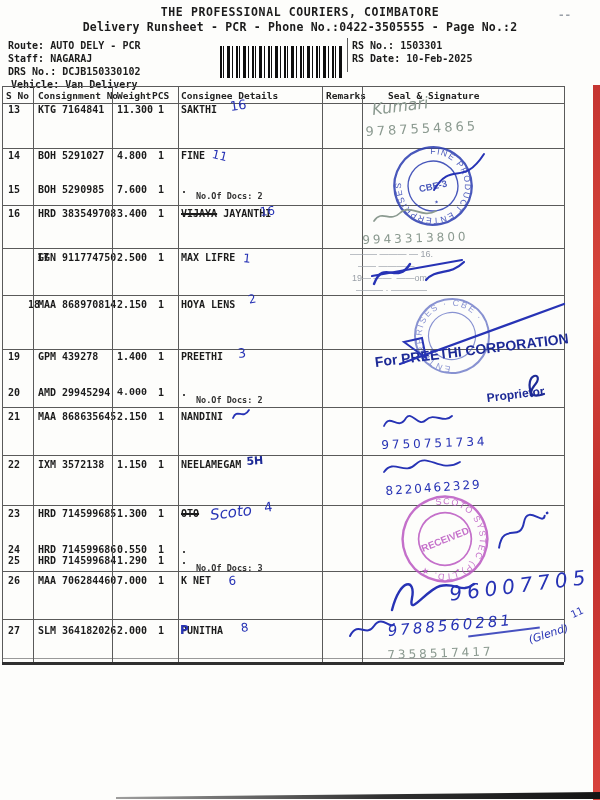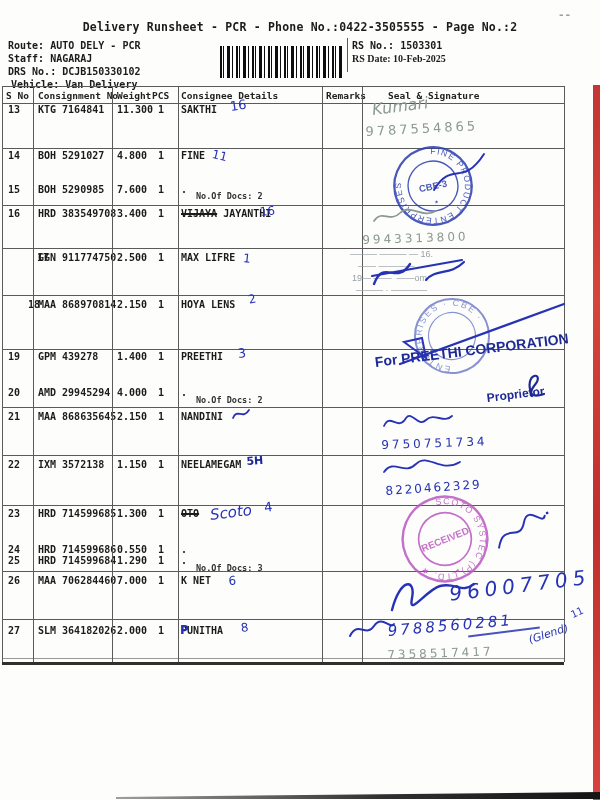--- a/index.html
+++ b/index.html
@@ -7,21 +7,21 @@
         font-family:"DejaVu Sans Mono",monospace;}
   .t{position:absolute;color:#1b1b1b;white-space:pre;}
   .title{top:5px;left:0;width:600px;text-align:center;font:700 11.5px "DejaVu Sans Mono",monospace;letter-spacing:.6px;}
   .subtitle{top:20px;left:0;width:600px;text-align:center;font:700 11.5px "DejaVu Sans Mono",monospace;letter-spacing:.2px;}
   .info{font:600 10px "DejaVu Sans Mono",monospace;}
   .i-route{top:40px;left:8px;}
   .i-staff{top:53px;left:8px;font-weight:700;}
   .i-drs{top:66px;left:8px;font-weight:700;}
   .i-veh{top:79px;left:11px;}
   .i-rsno{top:40px;left:352px;}
-  .i-rsdate{top:53px;left:352px;font-family:Liberation Serif, serif;}
+  .i-rsdate{top:53px;left:352px;}
   .corner{top:8px;left:558px;font:700 11px "DejaVu Sans Mono",monospace;color:#9aa0a8;}
   .barcode{position:absolute;left:220px;top:46px;width:122px;height:32px;
     background:repeating-linear-gradient(90deg,#0e0e0e 0 2px,#fff 2px 3px,#0e0e0e 3px 4px,#fff 4px 7px,#0e0e0e 7px 10px,#fff 10px 12px,#0e0e0e 12px 13px,#fff 13px 16px);}
   .vline{position:absolute;width:1px;background:#5a5a5a;}
   .hline{position:absolute;height:1px;background:#5a5a5a;}
   .rs-divider{left:347px;top:38px;height:34px;}
   .th{position:absolute;top:90px;font:700 9.5px "DejaVu Sans Mono",monospace;color:#222;white-space:pre;}
   .th-sno{left:6px}.th-cons{left:38px}.th-wt{left:117px}.th-pcs{left:152px}
   .th-cd{left:181px}.th-rem{left:326px}.th-seal{left:388px}
   .print{position:absolute;font:600 10px "DejaVu Sans Mono",monospace;color:#1b1b1b;white-space:pre;}
@@ -39,20 +39,21 @@
     background:linear-gradient(180deg,#c53531,#d6453b 30%,#c02f2c 60%,#d8423c);}
   .bottom-band{position:absolute;left:116px;top:792px;width:484px;height:7px;
     background:linear-gradient(90deg,rgba(80,80,80,.55),#303030 55%,#141414);
     clip-path:polygon(0 72%,100% 0,100% 100%,0 100%);}
 </style>
 </head>
 <body>
 
 <div class="page">
 
+  <div class="t title">THE PROFESSIONAL COURIERS, COIMBATORE</div>
   <div class="t subtitle">Delivery Runsheet - PCR - Phone No.:0422-3505555 - Page No.:2</div>
   <div class="t info i-route">Route: AUTO DELY - PCR</div>
   <div class="t info i-staff">Staff: NAGARAJ</div>
   <div class="t info i-drs">DRS No.: DCJB150330102</div>
   <div class="t info i-veh">Vehicle: Van Delivery</div>
   <div class="barcode"></div>
   <div class="vline rs-divider"></div>
   <div class="t info i-rsno">RS No.: 1503301</div>
   <div class="t info i-rsdate">RS Date: 10-Feb-2025</div>
   <div class="t corner">--</div>
@@ -96,21 +97,21 @@
       <div class="print" style="left: 117px; top: 299px;">2.150</div>
       <div class="print" style="left: 158px; top: 299px;">1</div>
       <div class="print" style="left: 181px; top: 299px;">HOYA LENS</div>
       <div class="print" style="left: 8px; top: 351px;">19</div>
       <div class="print" style="left: 38px; top: 351px;">GPM 439278</div>
       <div class="print" style="left: 117px; top: 351px;">1.400</div>
       <div class="print" style="left: 158px; top: 351px;">1</div>
       <div class="print" style="left: 181px; top: 351px;">PREETHI</div>
       <div class="print" style="left: 8px; top: 387px;">20</div>
       <div class="print" style="left: 38px; top: 387px;">AMD 29945294</div>
-      <div class="print" style="left: 117px; top: 387px;">4.000</div>
+      <div class="print" style="left: 117px; top: 387px; font-family: Liberation Mono, monospace;">4.000</div>
       <div class="print" style="left: 158px; top: 387px;">1</div>
       <div class="print" style="left: 181px; top: 387px;">.</div>
       <div class="print" style="left: 8px; top: 411px;">21</div>
       <div class="print" style="left: 38px; top: 411px;">MAA 868635645</div>
       <div class="print" style="left: 117px; top: 411px;">2.150</div>
       <div class="print" style="left: 158px; top: 411px;">1</div>
       <div class="print" style="left: 181px; top: 411px;">NANDINI</div>
       <div class="print" style="left: 8px; top: 459px;">22</div>
       <div class="print" style="left: 38px; top: 459px;">IXM 3572138</div>
       <div class="print" style="left: 117px; top: 459px;">1.150</div>

